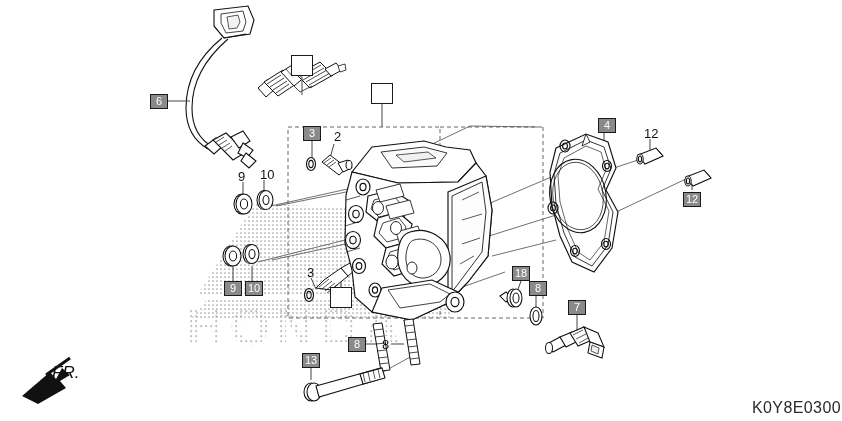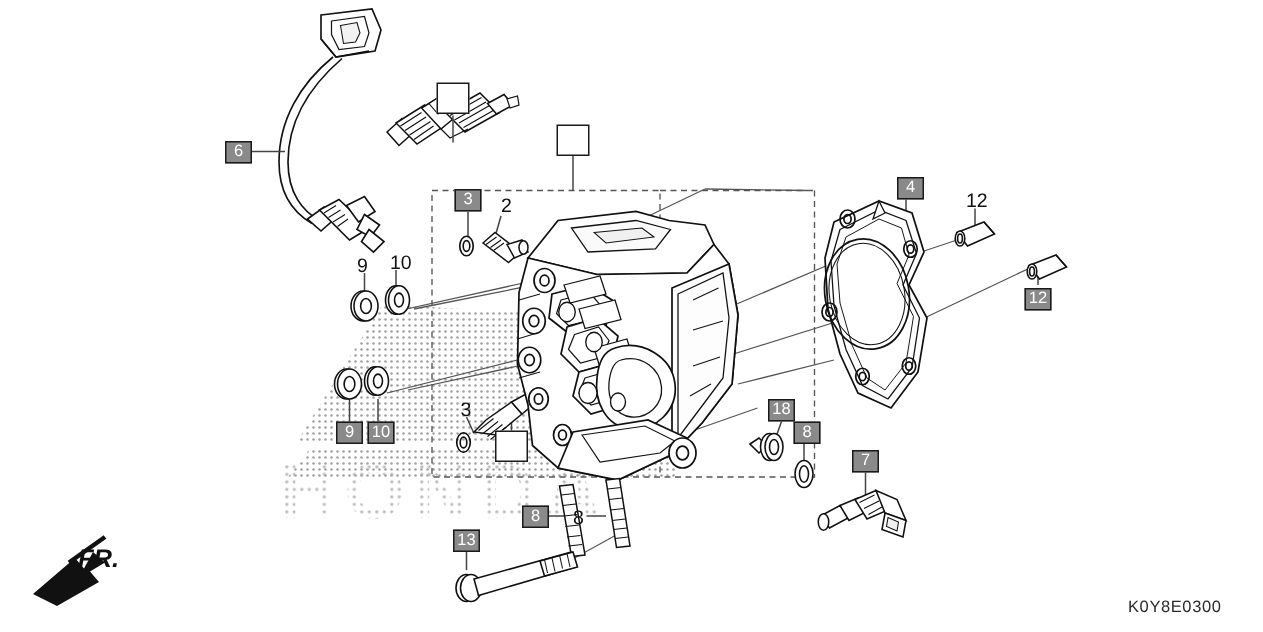--- a/index.html
+++ b/index.html
@@ -5,22 +5,22 @@
   html,body{margin:0;padding:0;background:#ffffff;}
   body{font-family:"Liberation Sans",sans-serif;}
   #stage{position:relative;width:842px;height:421px;background:#fff;overflow:hidden;}
   #stage svg{position:absolute;left:0;top:0;}
   .callout{position:absolute;box-sizing:border-box;border:1px solid #1a1a1a;
            display:flex;align-items:center;justify-content:center;
            font-size:11px;line-height:1;font-weight:400;letter-spacing:0;}
   .callout.filled{background:#8a8a8a;color:#ffffff;width:18px;height:15px;}
   .callout.empty{background:#ffffff;color:transparent;width:22px;height:21px;}
   .plainnum{position:absolute;font-size:13px;color:#111;line-height:1;}
-  .partcode{position:absolute;font-size:11px;color:#2b2b2b;letter-spacing:.4px;}
-  .frlabel{position:absolute;font-size:17px;font-weight:bold;font-style:italic;color:#111;}
+  .partcode{position:absolute;font-size:16px;color:#2b2b2b;letter-spacing:.4px;}
+  .frlabel{position:absolute;font-size:17px;font-weight:normal;font-style:italic;color:#111;}
 </style>
 </head>
 <body>
 
 <div id="stage">
 
   <svg width="842" height="421" viewBox="0 0 842 421">
     <defs>
       <pattern id="halftone" x="0" y="0" width="4" height="4" patternUnits="userSpaceOnUse">
         <circle cx="1" cy="1" r="0.85" fill="#9a9a9a"></circle>

